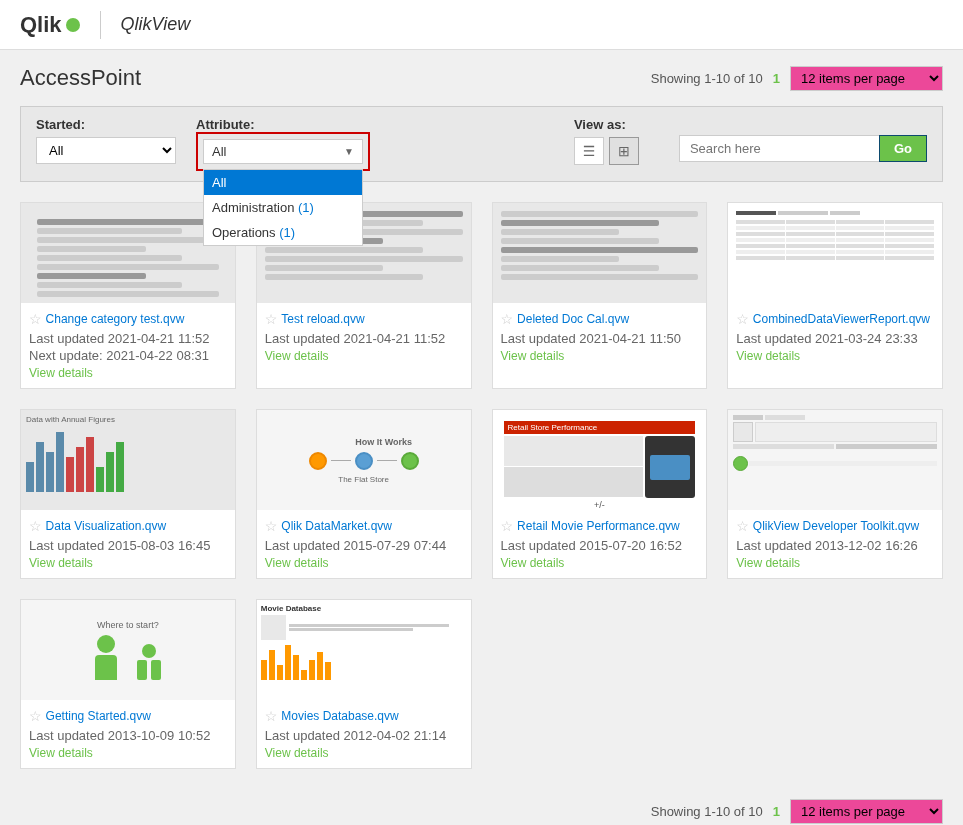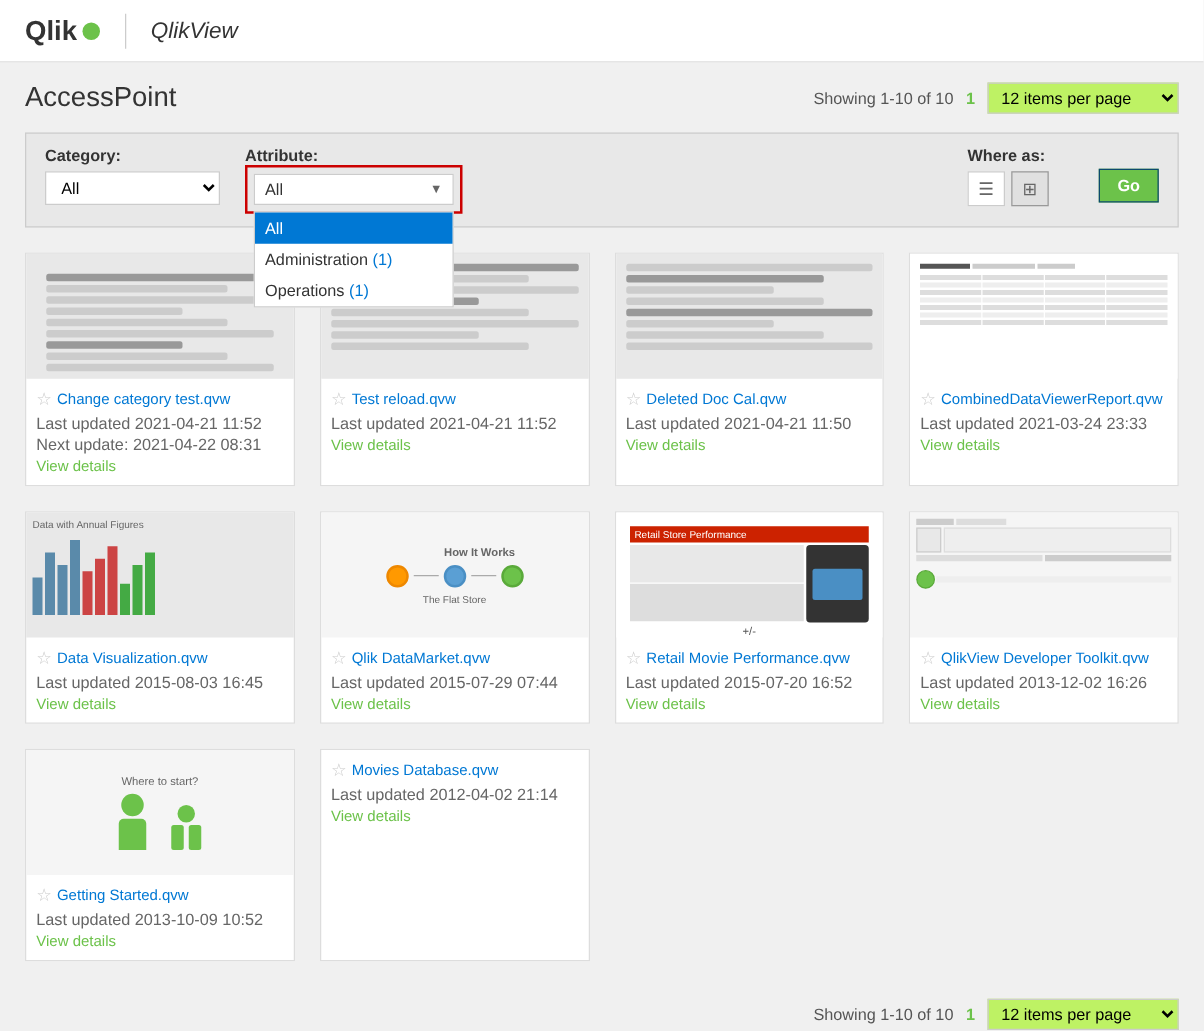--- a/index.html
+++ b/index.html
@@ -72,21 +72,21 @@
       font-size: 13px;
     }
     .pagination-info { color: #555; }
     .pagination-current {
       color: #6cc24a;
       font-weight: bold;
     }
     .items-per-page-select {
       padding: 3px 20px 3px 6px;
       border: 1px solid #ccc;
-      background: #bef264;
+      background: #ec4899;
       font-size: 13px;
       cursor: pointer;
     }
 
     
     .filter-bar {
       display: flex;
       align-items: flex-start;
       gap: 20px;
       background: #e8e8e8;
@@ -348,21 +348,21 @@
         <option>12 items per page</option>
         <option>24 items per page</option>
         <option>48 items per page</option>
       </select>
     </div>
   </div>
 
   <div class="filter-bar">
 
     <div class="filter-group">
-      <span class="filter-label">Category:</span>
+      <span class="filter-label">Started:</span>
       <select class="filter-select">
         <option>All</option>
       </select>
     </div>
 
     <div class="attribute-group">
       <span class="filter-label">Attribute:</span>
       <div class="attribute-dropdown-container">
         <div class="attribute-select-field">
           <span>All</span>
@@ -370,32 +370,33 @@
         </div>
         <div class="dropdown-options">
           <div class="dropdown-option selected">All</div>
           <div class="dropdown-option">Administration <span class="option-count">(1)</span></div>
           <div class="dropdown-option">Operations <span class="option-count">(1)</span></div>
         </div>
       </div>
     </div>
 
     <div class="view-as-group">
-      <span class="filter-label">Where as:</span>
+      <span class="filter-label">View as:</span>
       <div class="view-icons">
         <button class="view-icon-btn">
           <span>☰</span>
         </button>
         <button class="view-icon-btn active">
           <span>⊞</span>
         </button>
       </div>
     </div>
 
     <div class="search-area">
+      <input type="text" class="search-input" placeholder="Search here" style="">
       <button class="search-btn">Go</button>
     </div>
   </div>
 
   <div class="docs-grid">
 
     <div class="doc-card">
       <div class="doc-thumbnail thumb-lines">
         <div class="thumb-lines">
           <div class="thumb-line dark"></div>
@@ -656,20 +657,41 @@
         <div class="doc-title-row">
           <span class="star-icon">☆</span>
           <a class="doc-title">Getting Started.qvw</a>
         </div>
         <div class="doc-meta">Last updated 2013-10-09 10:52</div>
         <a class="doc-view-details">View details</a>
       </div>
     </div>
 
     <div class="doc-card">
+      <div class="doc-thumbnail" style="background:#fff;padding:4px;">
+        <div style="font-size:8px;font-weight:bold;color:#333;margin-bottom:2px;">Movie Database</div>
+        <div style="display:flex;gap:3px;margin-bottom:3px;">
+          <div style="width:25px;height:25px;background:#e8e8e8;"></div>
+          <div style="flex:1;display:flex;flex-direction:column;gap:1px;justify-content:center;">
+            <div style="height:3px;background:#ccc;width:90%;"></div>
+            <div style="height:3px;background:#ccc;width:70%;"></div>
+          </div>
+        </div>
+        <div class="thumb-orange-bars" style="display:flex;align-items:flex-end;gap:2px;height:35px;margin-top:5px;">
+          <div style="width:6px;height:20px;background:#f90;"></div>
+          <div style="width:6px;height:30px;background:#f90;"></div>
+          <div style="width:6px;height:15px;background:#f90;"></div>
+          <div style="width:6px;height:35px;background:#f90;"></div>
+          <div style="width:6px;height:25px;background:#f90;"></div>
+          <div style="width:6px;height:10px;background:#f90;"></div>
+          <div style="width:6px;height:20px;background:#f90;"></div>
+          <div style="width:6px;height:28px;background:#f90;"></div>
+          <div style="width:6px;height:18px;background:#f90;"></div>
+        </div>
+      </div>
       <div class="doc-info">
         <div class="doc-title-row">
           <span class="star-icon">☆</span>
           <a class="doc-title">Movies Database.qvw</a>
         </div>
         <div class="doc-meta">Last updated 2012-04-02 21:14</div>
         <a class="doc-view-details">View details</a>
       </div>
     </div>
 

